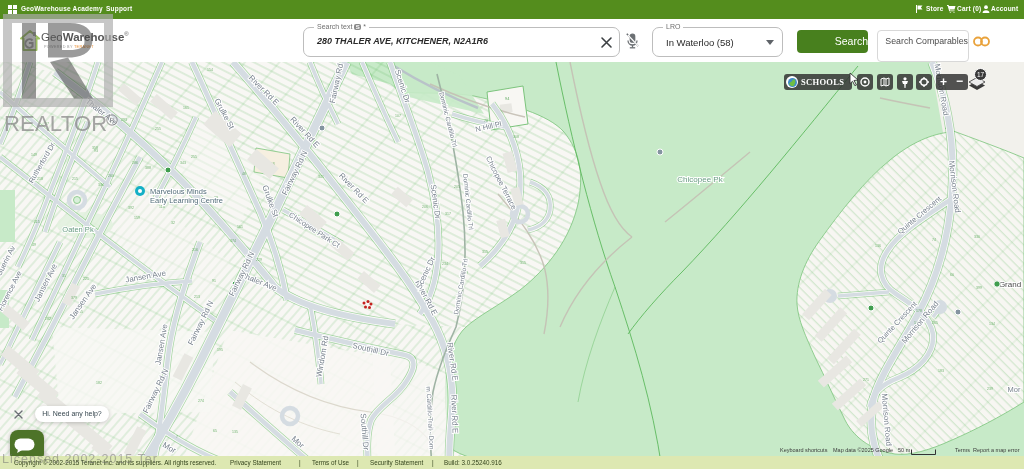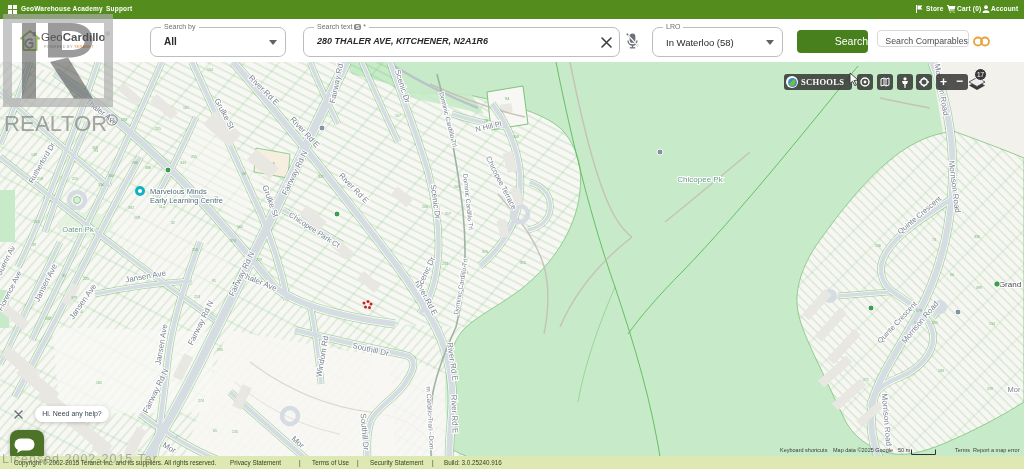--- a/index.html
+++ b/index.html
@@ -415,28 +415,23 @@
         <path d="M0.6 8 a3.4 2.8 0 0 1 6.8 0 z" fill="#fff"></path>
       </svg>
   </div>
 
   <div class="searchrow">
     <svg style="position:absolute;left:20px;top:10px" width="20" height="24" viewBox="0 0 20 24">
       <path d="M10 2 L19 9.5 L16.5 9.5 L16.5 21 L3.5 21 L3.5 9.5 L1 9.5 Z" fill="none" stroke="#9cbf62" stroke-width="2" stroke-linejoin="round"></path>
       <rect x="13" y="3" width="2.6" height="4" fill="#9e9e9e"></rect>
       <path d="M12.5 11.5 a4.2 4.2 0 1 0 0 6 l0 -3.4 l-3.6 0" fill="none" stroke="#9e9e9e" stroke-width="2"></path>
     </svg>
-    <div style="position:absolute;left:41px;top:12px;font-size:11.5px;color:#5a5a5a;">Geo<span style="color:#555;font-weight:700;">Cardillo</span><span style="font-size:6px;vertical-align:top;color:#555;">®</span></div>
+    <div style="position:absolute;left:41px;top:12px;font-size:11.5px;color:#5a5a5a;">Geo<span style="color:#555;font-weight:700;">Warehouse</span><span style="font-size:6px;vertical-align:top;color:#555;">®</span></div>
     <div style="position:absolute;left:44px;top:26px;font-size:3.8px;color:#9a9a9a;letter-spacing:.3px;">POWERED BY <span style="color:#e98b2d;">TERANET</span></div>
 
-    <div class="fbox" style="left:150px;top:8px;width:136px;height:30px;">
-      <div class="flabel">Search by</div>
-      <div style="position:absolute;left:13px;top:8px;font-size:10px;font-weight:700;color:#2a2a2a;">All</div>
-      <div class="caret"></div>
-    </div>
 
     <div class="fbox" style="left:303px;top:8px;width:317px;height:30px;">
       <div class="flabel">Search text <span style="display:inline-block;background:#8a8a8a;color:#fff;border-radius:2px;padding:0 1.5px;font-size:6px;font-weight:700;">S</span> *</div>
       <div style="position:absolute;left:13px;top:8px;font-size:9px;font-weight:700;color:#2a2a2a;font-style:italic;">280 THALER AVE, KITCHENER, N2A1R6</div>
       <svg style="position:absolute;right:6px;top:8px" width="13" height="13" viewBox="0 0 13 13">
           <path d="M2 2 L11 11 M11 2 L2 11" stroke="#3c4043" stroke-width="1.6" stroke-linecap="round"></path>
         </svg>
     </div>
     <svg style="position:absolute;left:625px;top:14px" width="15" height="17" viewBox="0 0 15 17">
       <g stroke="#6b6f73" stroke-width="1.3" fill="none">
@@ -449,21 +444,21 @@
       </g>
     </svg>
 
     <div class="fbox" style="left:652px;top:8px;width:131px;height:30px;">
       <div class="flabel">LRO</div>
       <div style="position:absolute;left:13px;top:9px;font-size:9.5px;color:#2a2a2a;">In Waterloo (58)</div>
       <div class="caret"></div>
     </div>
 
     <div class="btn" style="left:797px;top:11px;width:71px;height:23px;background:#48801e;color:#fff;line-height:23px;font-size:10.5px;">Search</div>
-    <div class="btn" style="left:877px;top:11px;width:92px;height:17px;background:#fff;border:1px solid #d8d8d8;color:#4a4a4a;line-height:21px;font-size:8.8px;">Search Comparables</div>
+    <div class="btn" style="left:877px;top:11px;width:92px;height:32px;background:#fff;border:1px solid #d8d8d8;color:#4a4a4a;line-height:21px;font-size:8.8px;">Search Comparables</div>
     <svg style="position:absolute;left:973px;top:15px" width="18" height="15" viewBox="0 0 18 15">
       <circle cx="5" cy="7.5" r="4" fill="none" stroke="#e9a23b" stroke-width="1.8"></circle>
       <circle cx="12" cy="7.5" r="4" fill="none" stroke="#e9a23b" stroke-width="1.8"></circle>
     </svg>
   </div>
 
   <svg style="position:absolute;left:0;top:0;pointer-events:none" width="150" height="145" viewBox="0 0 150 145">
     <rect x="7.5" y="18.5" width="101" height="84" fill="none" stroke="#adadad" stroke-width="9" opacity="0.68"></rect>
     <g fill="#4a4a4a" opacity="0.55">
       <path d="M22,23 H36 V98.5 H22 Z"></path>

